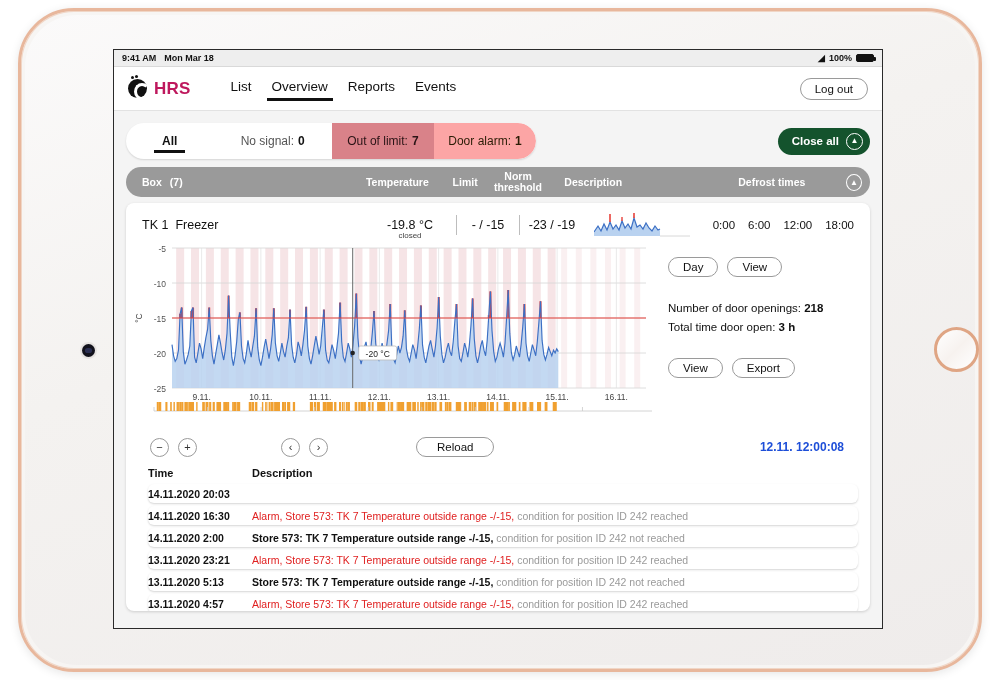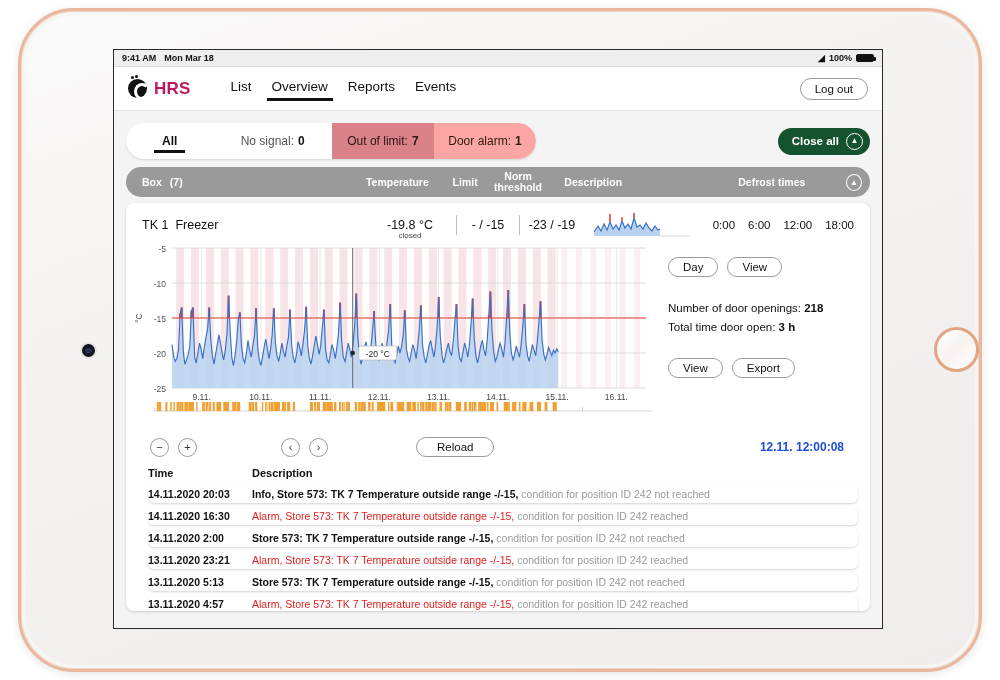--- a/index.html
+++ b/index.html
@@ -703,21 +703,20 @@
       </div>
 
       <div id="log">
         <div id="log-head">
           <span class="c-time">Time</span>
           <span>Description</span>
         </div>
         <div id="log-rows">
             <div class="log-row">
               <span class="c-time">14.11.2020 20:03</span>
-              <span class="c-desc"><span class="desc-main">Info, Store  573: TK 7 Temperature outside range -/-15,</span><span class="desc-tail"> condition for position ID 242 not reached</span></span>
             </div>
             <div class="log-row">
               <span class="c-time">14.11.2020 16:30</span>
               <span class="c-desc"><span class="desc-main alarm">Alarm, Store  573: TK 7 Temperature outside range -/-15,</span><span class="desc-tail"> condition for position ID 242 reached</span></span>
             </div>
             <div class="log-row">
               <span class="c-time">14.11.2020 2:00</span>
               <span class="c-desc"><span class="desc-main">Store  573: TK 7 Temperature outside range -/-15,</span><span class="desc-tail"> condition for position ID 242 not reached</span></span>
             </div>
             <div class="log-row">

